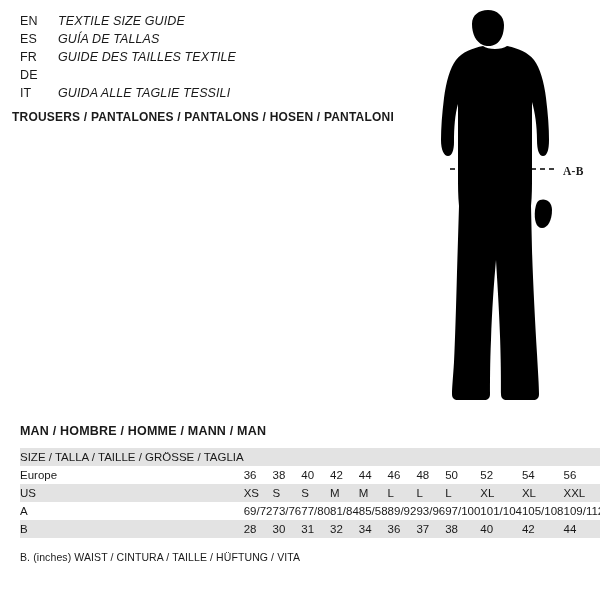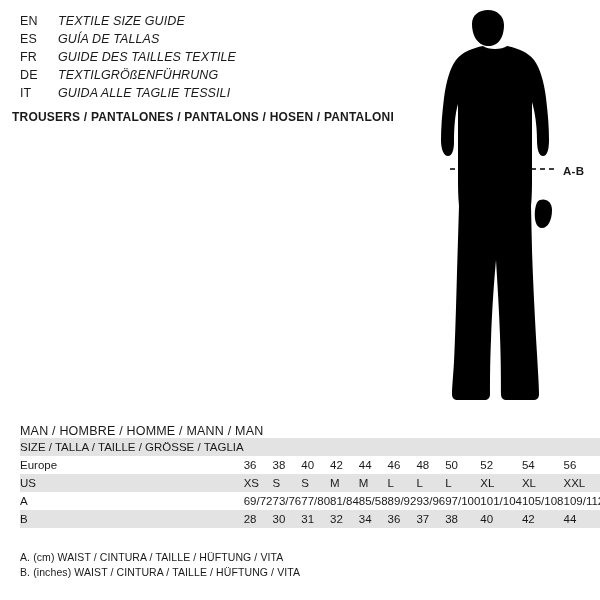--- a/index.html
+++ b/index.html
@@ -55,20 +55,21 @@
     letter-spacing: 0.2px;
   }
 
   
   .figure-wrap {
     position: absolute;
     left: 400px;
     top: 10px;
     width: 200px;
     height: 400px;
+    font-family: Liberation Serif, serif;
   }
   .figure-svg {
     display: block;
   }
   .ab-label {
     position: absolute;
     left: 163px;
     top: 155px;
     font-size: 11.5px;
     font-weight: bold;
@@ -77,22 +78,23 @@
 
   
   .table-section {
     position: absolute;
     left: 20px;
     top: 424px;
     width: 560px;
   }
   .table-title {
     font-size: 12.5px;
-    font-weight: normal;
+    font-weight: bold;
     letter-spacing: 0.2px;
+    margin-bottom: 10px;
   }
   table.size-table {
     border-collapse: collapse;
     width: 560px;
     font-size: 11.5px;
   }
   table.size-table td {
     padding: 3px 0 3px 0;
     text-align: left;
     white-space: nowrap;
@@ -137,21 +139,20 @@
     <div class="lang-row">
       <span class="lang-code">ES</span>
       <span class="lang-text">GUÍA DE TALLAS</span>
     </div>
     <div class="lang-row">
       <span class="lang-code">FR</span>
       <span class="lang-text">GUIDE DES TAILLES TEXTILE</span>
     </div>
     <div class="lang-row">
       <span class="lang-code">DE</span>
-      <span class="lang-text">TEXTILGRÖßENFÜHRUNG</span>
     </div>
     <div class="lang-row">
       <span class="lang-code">IT</span>
       <span class="lang-text">GUIDA ALLE TAGLIE TESSILI</span>
     </div>
   </div>
 
   <div class="category">TROUSERS / PANTALONES / PANTALONS / HOSEN / PANTALONI</div>
 
   <div class="figure-wrap">
@@ -276,17 +277,16 @@
           <td class="cell">38</td>
           <td class="cell-wide">40</td>
           <td class="cell-wide">42</td>
           <td class="cell-wide">44</td>
         </tr>
       </tbody>
     </table>
   </div>
 
   <div class="notes">
-    <div>A. (cm) WAIST / CINTURA / TAILLE / HÜFTUNG / VITA</div>
     <div>B. (inches) WAIST / CINTURA / TAILLE / HÜFTUNG / VITA</div>
   </div>
 
 </div>
 
 </body></html>

